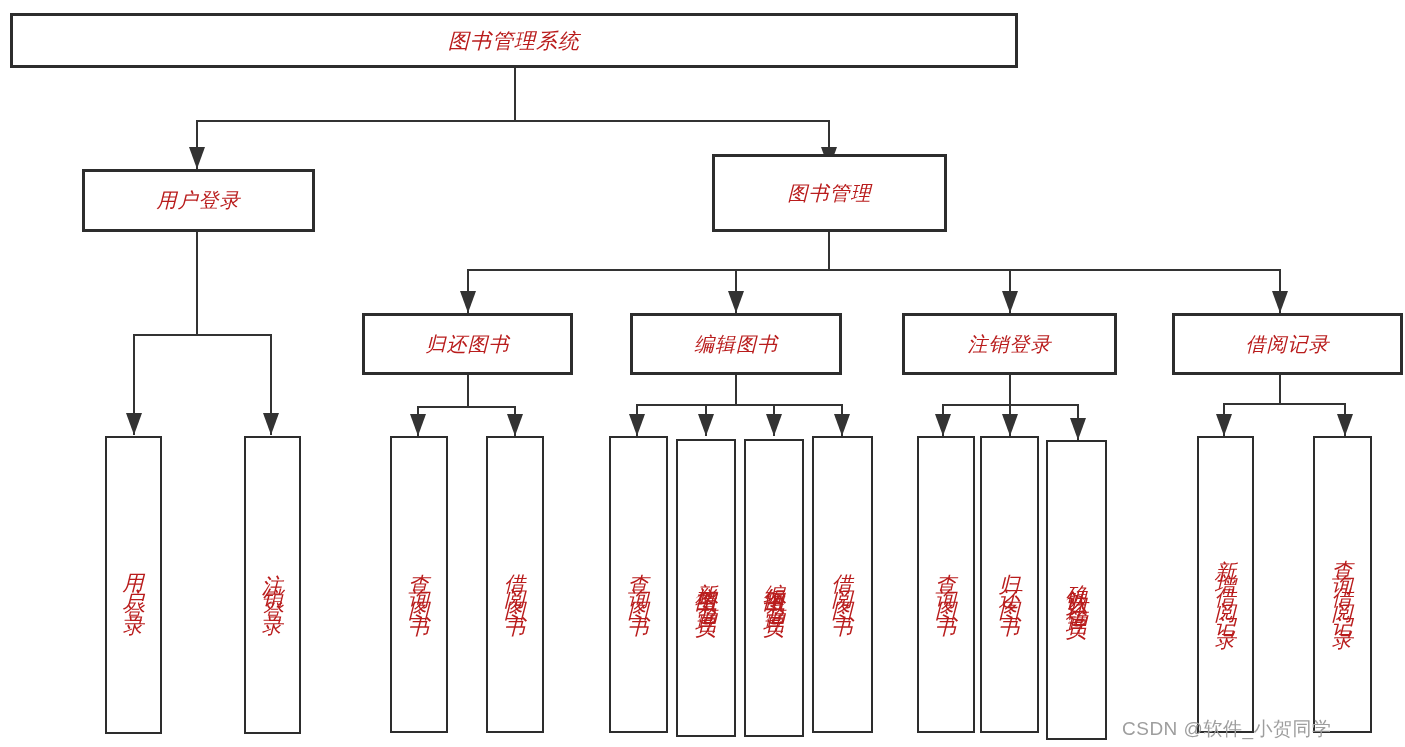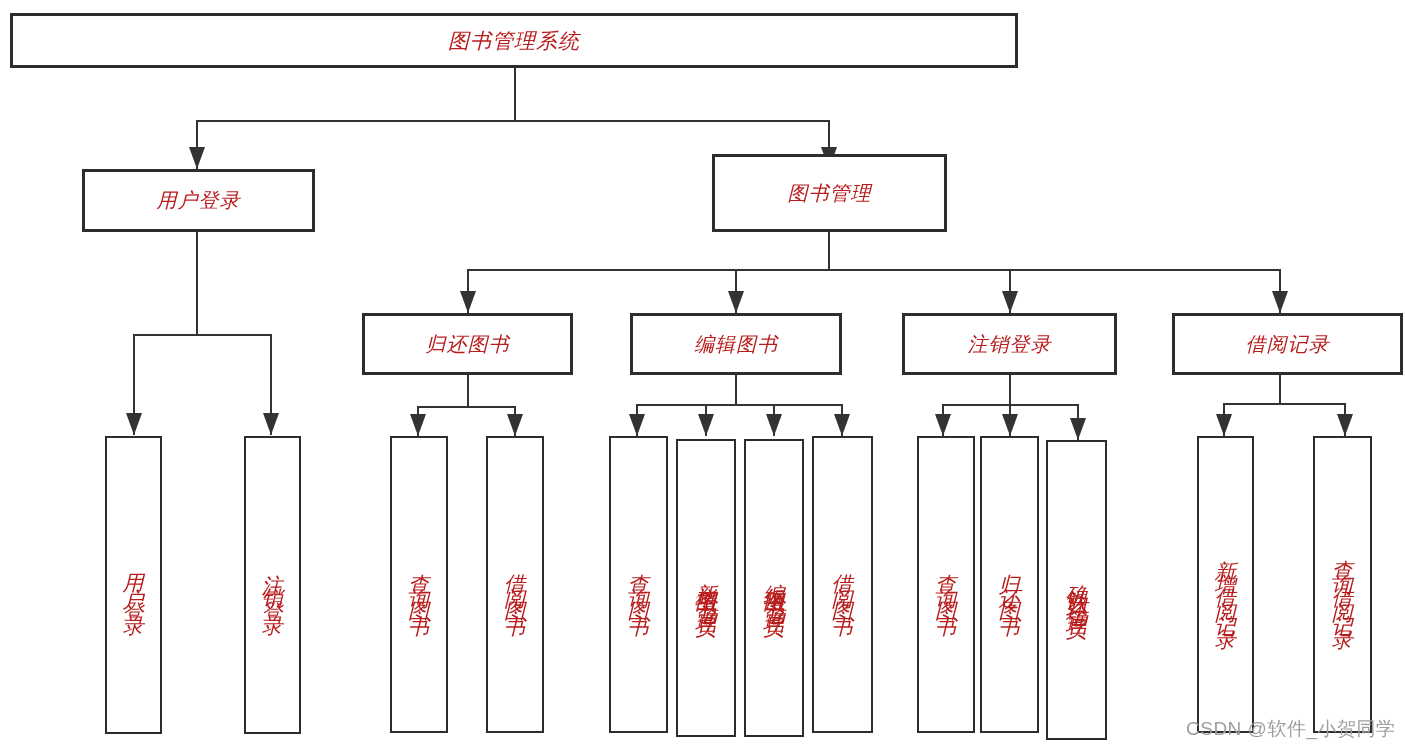--- a/index.html
+++ b/index.html
@@ -39,21 +39,21 @@
   .vline{width:2px;}
   .arrow{
     position:absolute;
     width:0;height:0;
     border-left:8px solid transparent;
     border-right:8px solid transparent;
     border-top:22px solid #333333;
   }
   .watermark{
     position:absolute;
-    left:1186px;top:716px;
+    left:1122px;top:716px;
     font-size:19px;
     color:#9e9e9e;
     letter-spacing:0.5px;
     z-index:10;
     white-space:nowrap;
   }
 </style>
 </head>
 <body>
 

